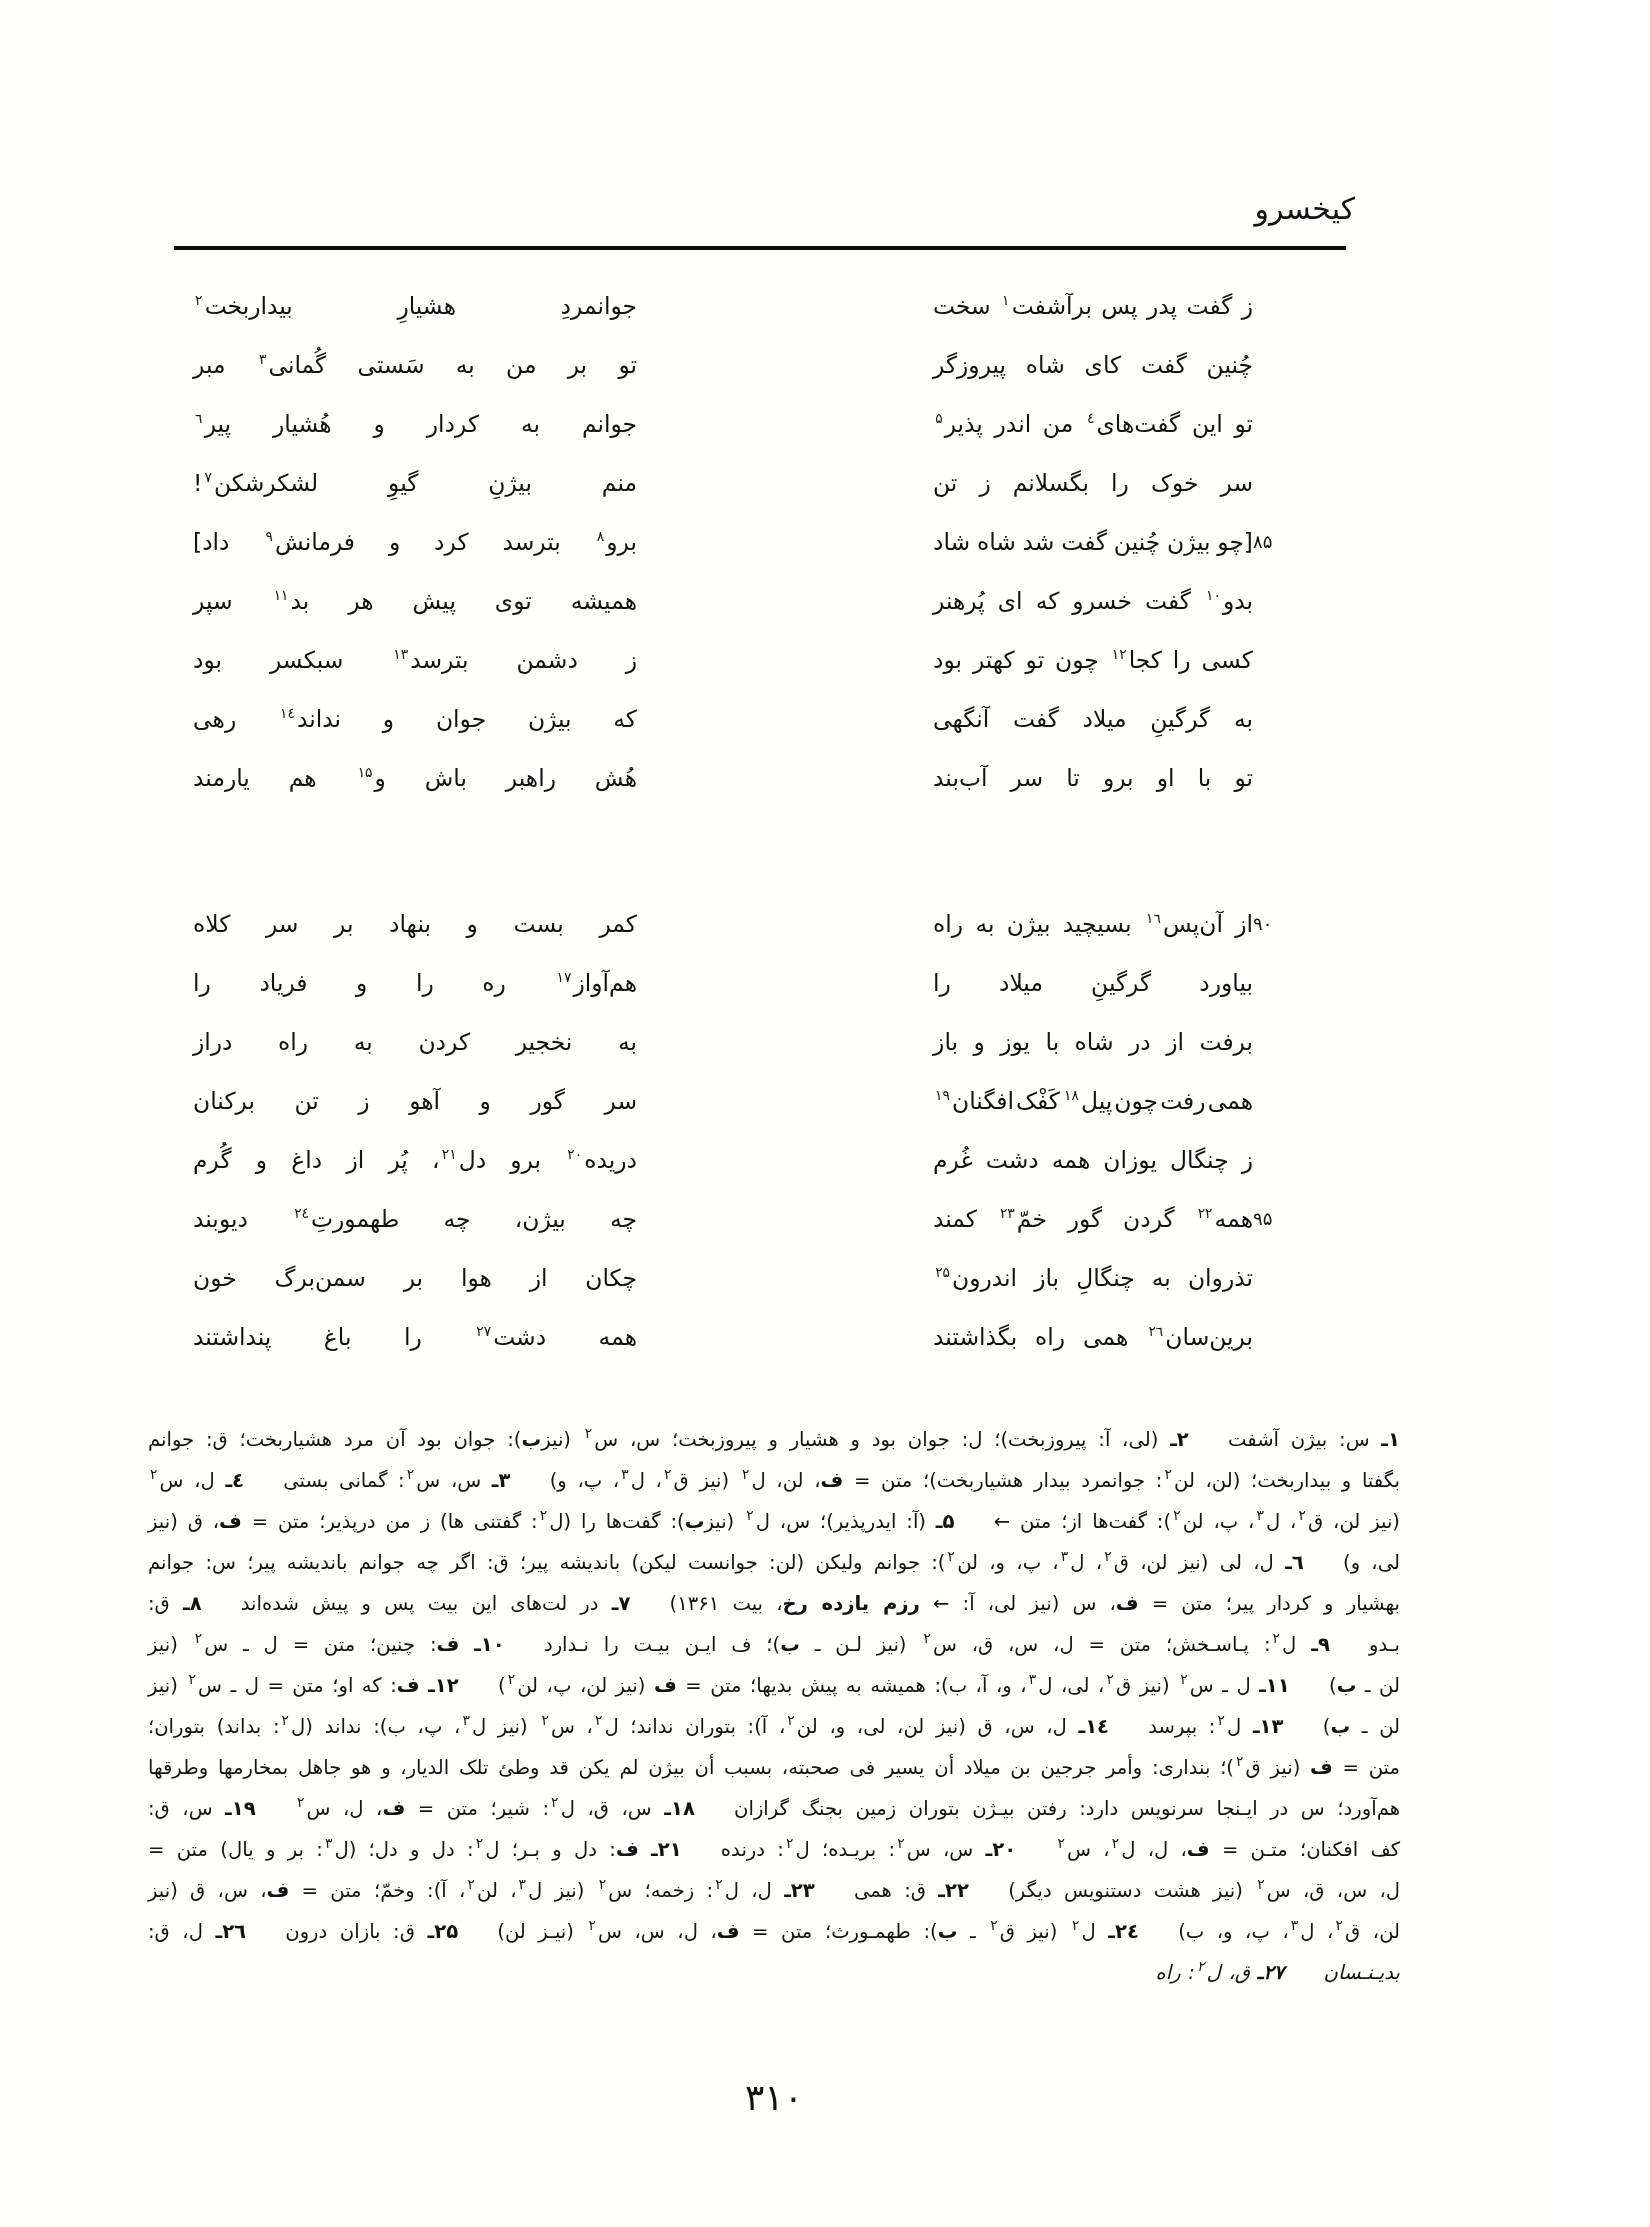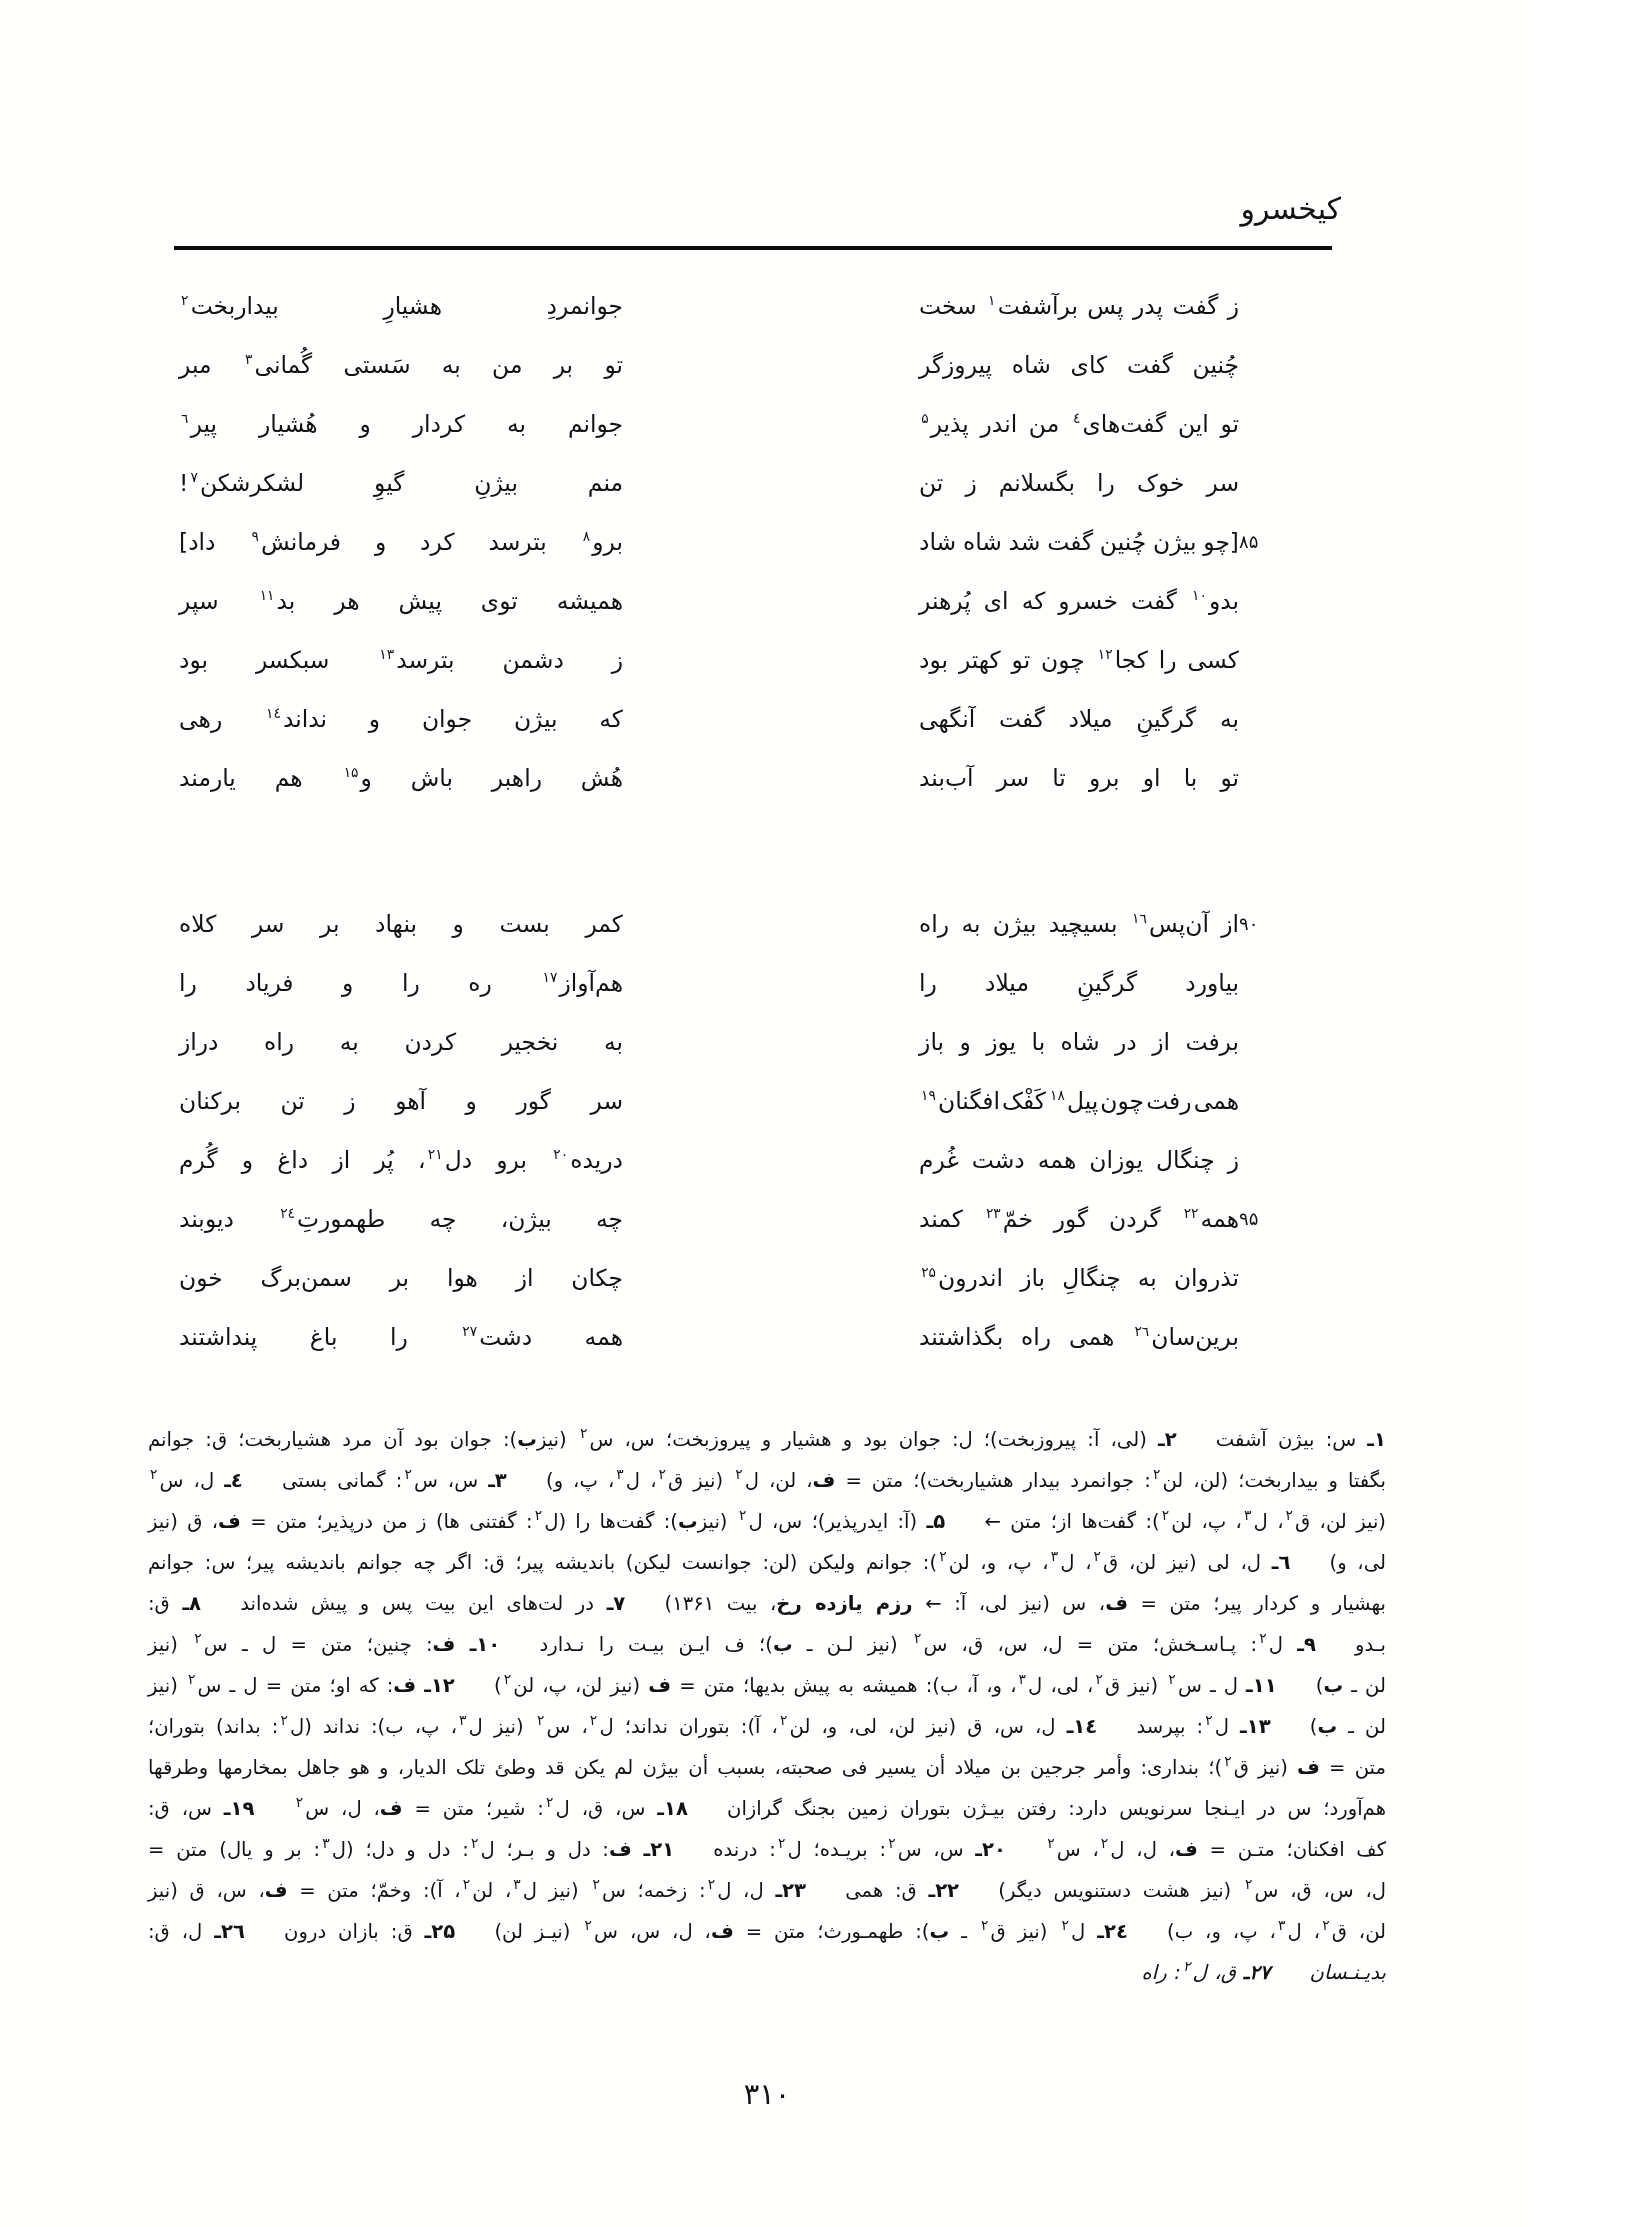--- a/index.html
+++ b/index.html
@@ -1,20 +1,20 @@
 <!DOCTYPE html>
 <html lang="fa" style="font-size:11px"><head>
 <meta charset="utf-8">
 <style>
   html,body{margin:0;padding:0;}
   body{
     width:1651px;height:2227px;background:#ffffff;color:#121212;
     font-family:"DejaVu Sans",sans-serif;overflow:hidden;
   }
-  .page{position:relative;width:1534px;height:2227px;background:#fffffe;}
+  .page{position:relative;width:1534px;height:2227px;background:#fffffe;padding-left:14px;}
 
   
   .running-head{
     position:absolute;top:191px;right:193px;font-size:30px;direction:rtl;
     letter-spacing:0.7px;
   }
   .head-rule{position:absolute;top:246px;left:174px;right:202px;height:4.1px;background:#0d0d0d;}
 
   
   .verses{position:absolute;top:292px;right:205px;width:1150px;direction:rtl;}
@@ -35,21 +35,21 @@
   }
   .fnline{
     line-height:41px;text-align:justify;text-align-last:justify;
     word-spacing:1.4px;
   }
   .fnline:last-child{text-align-last:start;font-style:italic;}
   .fnline b{font-weight:bold;}
 
   .page-number{
     position:absolute;top:2077px;left:0;width:100%;text-align:center;
-    font-size:29px;direction:rtl;
+    font-size:36px;direction:rtl;
   }
 </style>
 </head>
 <body>
 
 <div class="page">
 
   <div class="running-head">کیخسرو</div>
 
   <div class="head-rule"></div>

